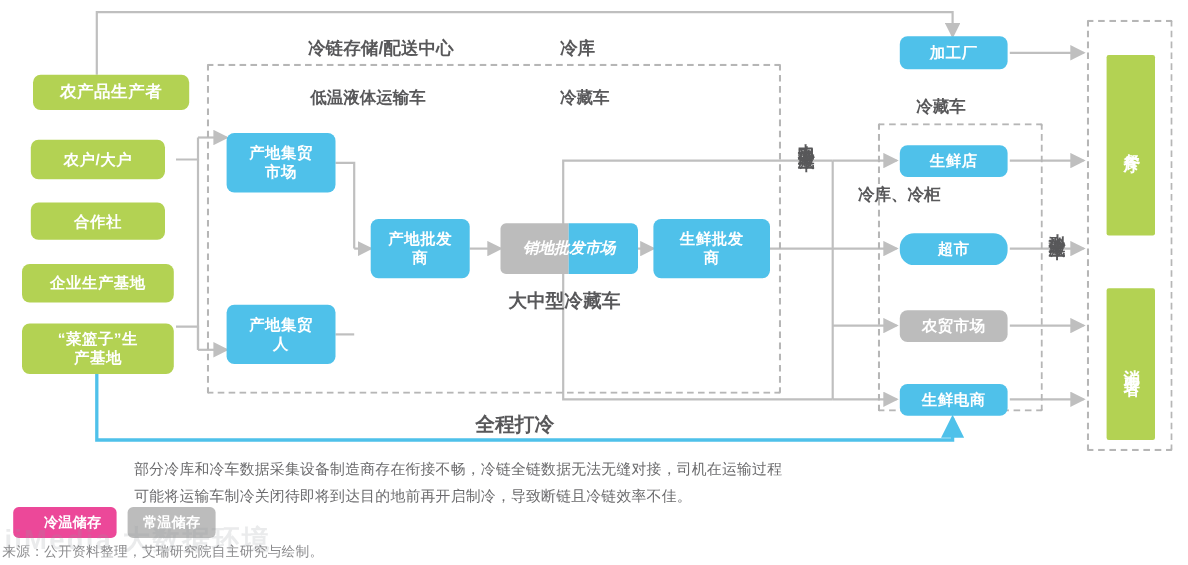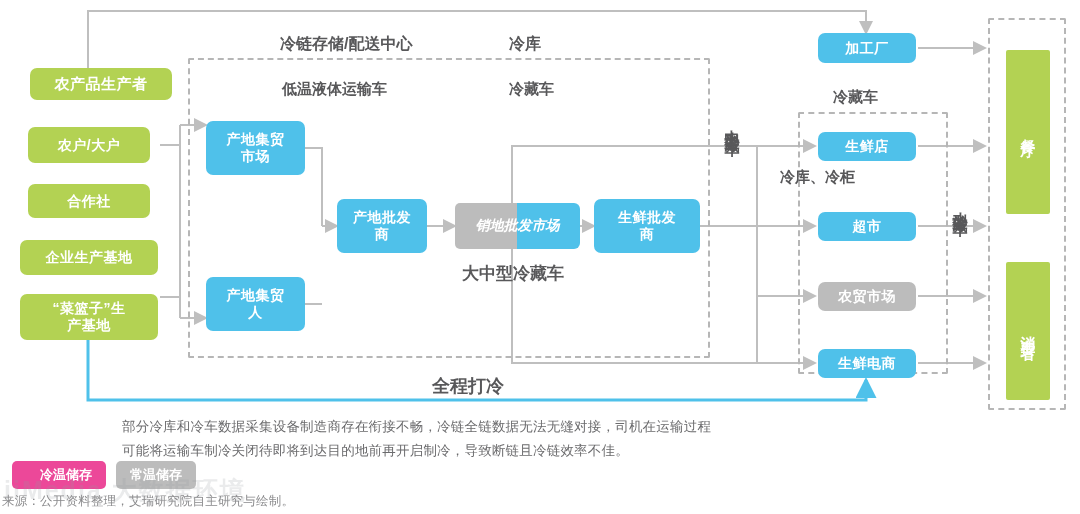--- a/index.html
+++ b/index.html
@@ -163,21 +163,21 @@
     <div style="position:absolute;left:0;top:0;width:125px;height:46px;display:flex;align-items:center;justify-content:center;color:#fff;font-weight:bold;font-size:14px;">销地批发市场</div>
   </div>
 
   <div class="node blue" style="left:594px;top:199px;width:106px;height:54px;font-size:14px;">
       <span style="white-space:pre-line">生鲜批发
 商</span>
     </div>
 
   <div class="node blue" style="left:818px;top:33px;width:98px;height:30px;font-size:14px;">加工厂</div>
   <div class="node blue" style="left:818px;top:132px;width:98px;height:29px;font-size:14px;">生鲜店</div>
-  <div class="node blue" style="left:818px;top:212px;width:98px;height:29px;font-size:14px;">超市</div>
+  <div class="node blue" style="left:818px;top:212px;width:98px;height:29px;font-size:14px;border-radius:13px;">超市</div>
   <div class="node gray" style="left:818px;top:282px;width:98px;height:29px;font-size:14px;">农贸市场</div>
   <div class="node blue" style="left:818px;top:349px;width:98px;height:29px;font-size:14px;">生鲜电商</div>
 
   <div class="node green vtext" style="left:1006px;top:50px;width:44px;height:164px;font-size:15px;border-radius:2px;">餐厅</div>
   <div class="node green vtext" style="left:1006px;top:262px;width:44px;height:138px;font-size:15px;border-radius:2px;">消费者</div>
 
   <div class="lbl" style="left:280px;top:34px;font-size:16px;">冷链存储/配送中心</div>
   <div class="lbl" style="left:509px;top:34px;font-size:16px;">冷库</div>
   <div class="lbl" style="left:282px;top:80px;font-size:15px;">低温液体运输车</div>
   <div class="lbl" style="left:509px;top:80px;font-size:15px;">冷藏车</div>

